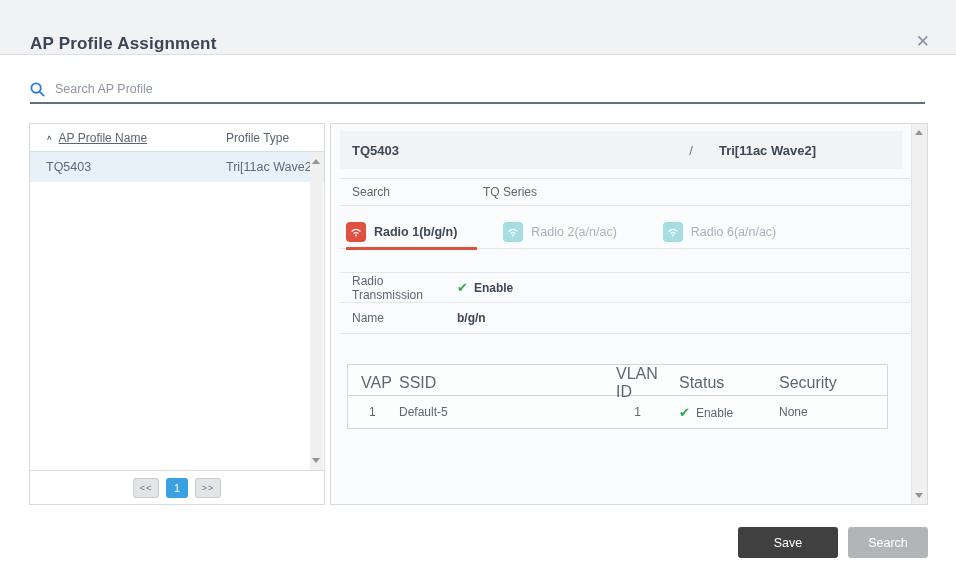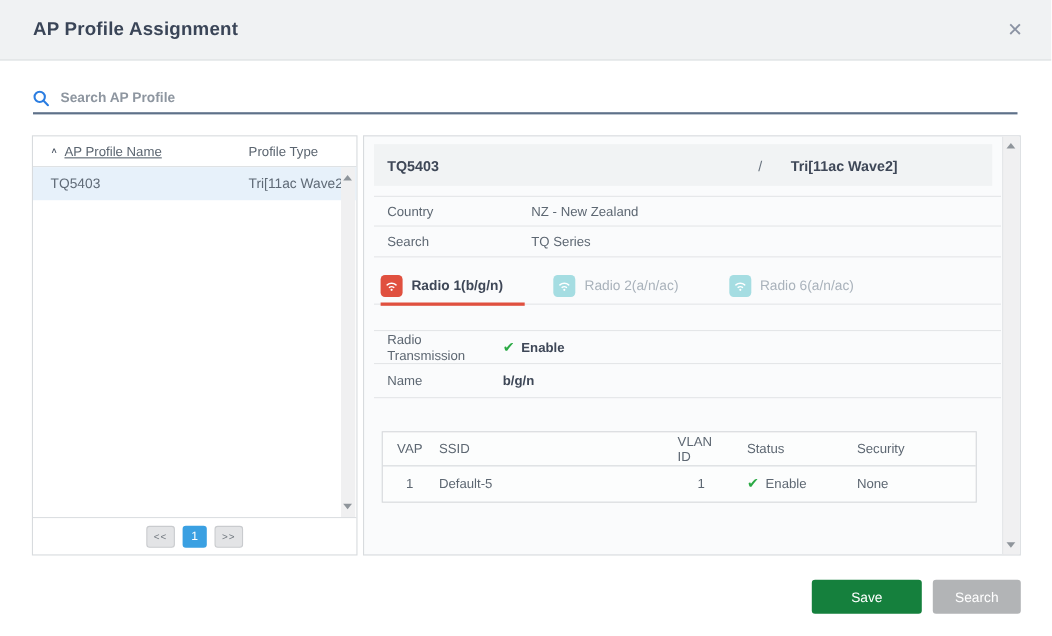--- a/index.html
+++ b/index.html
@@ -2,30 +2,30 @@
 <html><head>
 <meta charset="utf-8">
 <style>
   * { margin:0; padding:0; box-sizing:border-box; }
   html,body { background:#fff; }
   body { font-family:"Liberation Sans","DejaVu Sans",sans-serif; }
   .dialog { position:relative; width:956px; height:578px; background:#fff; overflow:hidden; }
 
   
   .hdr { position:absolute; left:0; top:0; width:956px; height:55px; background:#f0f2f3;
-         border-bottom:1px solid #dcdfe2; display:flex; align-items:center; padding:0 22px 0 30px; }
+         border-bottom:1px solid #dcdfe2; display:flex; align-items:flex-end; padding:0 22px 0 30px; }
   .hdr h1 { font-size:17px; font-weight:bold; color:#3a4557; letter-spacing:.2px; }
   .close { margin-left:auto; color:#8b93a3; font-size:17px; line-height:1; cursor:pointer; padding:4px; }
 
   
   .search { position:absolute; left:30px; top:76px; width:895px; height:28px;
             border-bottom:2px solid #5e7189; display:flex; align-items:center; gap:10px; }
   .search svg { flex:0 0 auto; }
   .search input { flex:1; border:none; outline:none; background:transparent; font-size:12.5px; color:#3b82f6;
-                  font-family:"Liberation Sans",sans-serif;font-weight:bold; }
+                  font-family:"Liberation Sans",sans-serif; }
   .search input::placeholder { color:#8e96a0; }
 
   
   .lpanel { position:absolute; left:29px; top:123px; width:296px; height:382px;
             border:1px solid #d8dbde; background:#fff; display:flex; flex-direction:column; }
   .lhead { height:28px; border-bottom:1px solid #dcdfe2; display:flex; align-items:center;
            font-size:12px; color:#5b6570; padding-left:16px; flex:0 0 auto; }
   .lhead .caret { font-size:9px; color:#4a5462; margin-right:6px; transform:scaleY(.8); }
   .lhead .c1 { width:180px; display:flex; align-items:center; }
   .lhead .c1 span.lbl { text-decoration:underline; cursor:pointer; }
@@ -82,28 +82,28 @@
   .setrows { margin:23px 0 0 9px; width:570px; }
   .srow { height:31px; display:flex; align-items:center; border-bottom:1px solid #e4e6e8;
           font-size:12px; color:#5d6772; }
   .srow:first-child { border-top:1px solid #e4e6e8; }
   .srow .lab { width:117px; padding-left:12px; }
   .srow .val { color:#3e4757; font-weight:bold; }
   .chk { color:#2baa45; font-weight:bold; margin-right:6px; font-size:13px; }
 
   .vap { margin:30px 0 0 16px; width:541px; border:1px solid #d5d8db; background:#fcfdfd; }
   .vgrid { display:grid; grid-template-columns:51px 217px 43px 120px 110px; align-items:center; }
-  .vhead { height:31px; border-bottom:1px solid #d5d8db; font-size:12px; color:#5d6772; }
+  .vhead { height:31px; border-bottom:1px solid #d5d8db; font-size:16px; color:#5d6772; }
   .vrow  { height:32px; font-size:12px; color:#5d6772; }
   .p13 { padding-left:13px; } .p21 { padding-left:21px; } .p20 { padding-left:20px; }
   .ctr { text-align:center; }
 
   .btn { position:absolute; top:527px; height:31px; border:none; border-radius:3px; color:#fff;
          font-size:12.5px; cursor:pointer; font-family:"Liberation Sans",sans-serif; }
-  .save { left:738px; width:100px; background:#15803d; }
+  .save { left:738px; width:100px; background:#404040; }
   .cancel { left:848px; width:80px; background:#b2b4b6; }
 </style>
 </head>
 <body>
 
 <div class="dialog">
 
   <div class="hdr">
     <h1>AP Profile Assignment</h1>
     <span class="close">✕</span>
@@ -143,24 +143,20 @@
   </div>
 
   <div class="rpanel">
     <div class="dethdr">
       <span class="nm">TQ5403</span>
       <span class="sep">/</span>
       <span class="tp">Tri[11ac Wave2]</span>
     </div>
 
     <div class="inforows">
-      <div class="irow">
-        <span class="lab">Country</span>
-        <span>NZ - New Zealand</span>
-      </div>
       <div class="irow">
         <span class="lab">Search</span>
         <span>TQ Series</span>
       </div>
     </div>
 
     <div class="tabs">
       <div class="tab on">
         <span class="badge">
           <svg width="12" height="12" viewBox="0 0 24 24">

